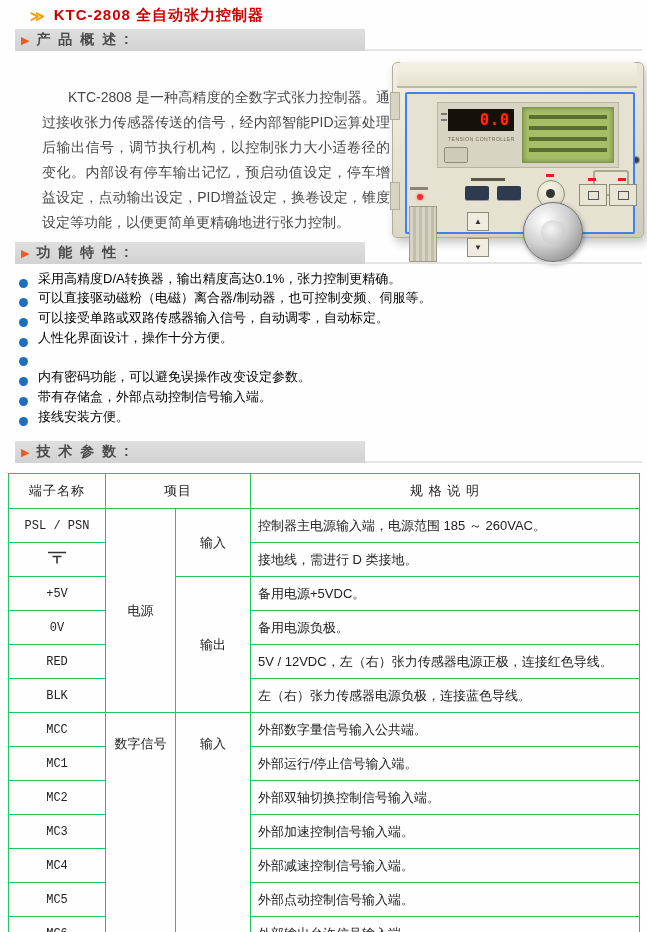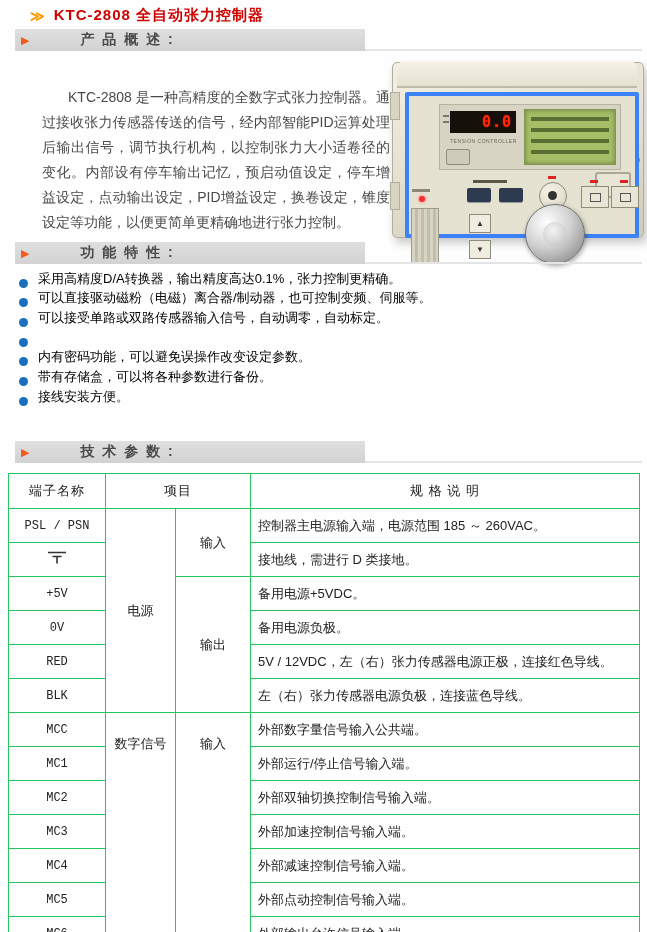--- a/index.html
+++ b/index.html
@@ -9,39 +9,39 @@
   
   .title-row { position:absolute; left:30px; top:6px; display:flex; align-items:center; gap:9px; }
   .marker { color:#ff9900; font-weight:bold; font-size:14px; }
   .title  { color:#cf0000; font-weight:bold; font-size:15px; letter-spacing:1px; }
 
   
   .section-bar { position:absolute; left:15px; width:350px; height:22px;
                  background:linear-gradient(180deg,#dfdfdf,#d2d2d2);
                  display:flex; align-items:center; }
   .tri { color:#f2591c; font-size:11px; margin:0 7px 0 6px; line-height:1; }
-  .bar-label { font-size:14px; font-weight:bold; color:#4a4a4a; letter-spacing:2px;margin-left:44px; }
+  .bar-label { font-size:14px; font-weight:bold; color:#4a4a4a; letter-spacing:2px; }
   .bar-line { position:absolute; left:365px; width:277px; height:2px; background:#e4e4e4; }
 
   
   .overview-text { position:absolute; left:42px; top:85px; width:348px;
                    font-size:14px; line-height:25px; color:#4a4a4a;
                    text-indent:26px; text-align:justify; }
 
   
   .device { position:absolute; left:392px; top:62px; width:252px; height:176px; }
   .dev-body { position:absolute; inset:0; border-radius:5px; border:1px solid #b2ae9e;
               background:linear-gradient(165deg,#f3efe2 0%,#e3dfcf 55%,#cfcbba 100%);
               box-shadow:3px 5px 10px rgba(0,0,0,.22); }
   .dev-lid { position:absolute; left:5px; top:0; width:240px; height:24px;
              background:linear-gradient(#f5f1e4,#e6e2d2); border-bottom:2px solid #bfbbab;
              border-radius:5px 5px 0 0; }
   .dev-tab { position:absolute; left:-2px; width:8px; height:26px; background:#d8d4c4; border:1px solid #b2ae9e; }
   .dev-face { position:absolute; left:13px; top:30px; width:226px; height:138px;
-              background:#e6e2d2; border:4px solid #3b82f6; border-radius:2px; }
+              background:#e6e2d2; border:2px solid #3b82f6; border-radius:2px; }
   .disp-panel { position:absolute; left:30px; top:8px; width:180px; height:64px;
                 background:#d8d4c4; border:1px solid #b8b4a4; }
   .panel-mark { position:absolute; left:3px; top:10px; width:6px; height:2px; background:#777; }
   .panel-mark2 { position:absolute; left:3px; top:16px; width:6px; height:2px; background:#777; }
   .led-box { position:absolute; left:10px; top:6px; width:66px; height:22px; background:#15100a;
              display:flex; align-items:center; justify-content:flex-end; padding-right:4px; box-sizing:border-box; }
   .led-value { color:#ff2d00; font-family:"DejaVu Sans Mono", monospace; font-weight:bold;
                font-size:15px; letter-spacing:1px; text-shadow:0 0 2px #a00; }
   .tension-label { position:absolute; left:10px; top:33px; font-size:5px; color:#6a665a; letter-spacing:.5px; }
   .lcd-box { position:absolute; left:84px; top:4px; width:90px; height:54px; background:#a6bf66;
@@ -176,28 +176,32 @@
     <li>
         <span class="dot"></span>
         <span>可以直接驱动磁粉（电磁）离合器/制动器，也可控制变频、伺服等。</span>
       </li>
     <li>
         <span class="dot"></span>
         <span>可以接受单路或双路传感器输入信号，自动调零，自动标定。</span>
       </li>
     <li>
         <span class="dot"></span>
+        <span>人性化界面设计，操作十分方便。</span>
+      </li>
+    <li>
+        <span class="dot"></span>
       </li>
     <li>
         <span class="dot"></span>
         <span>内有密码功能，可以避免误操作改变设定参数。</span>
       </li>
     <li>
         <span class="dot"></span>
-        <span>带有存储盒，可以将各种参数进行备份。</span>
+        <span>带有存储盒，外部点动控制信号输入端。</span>
       </li>
     <li>
         <span class="dot"></span>
         <span>接线安装方便。</span>
       </li>
   </ul>
 
   <div class="section-bar" style="top:441px">
     <span class="tri">▶</span>
     <span class="bar-label">技 术 参 数 :</span>

